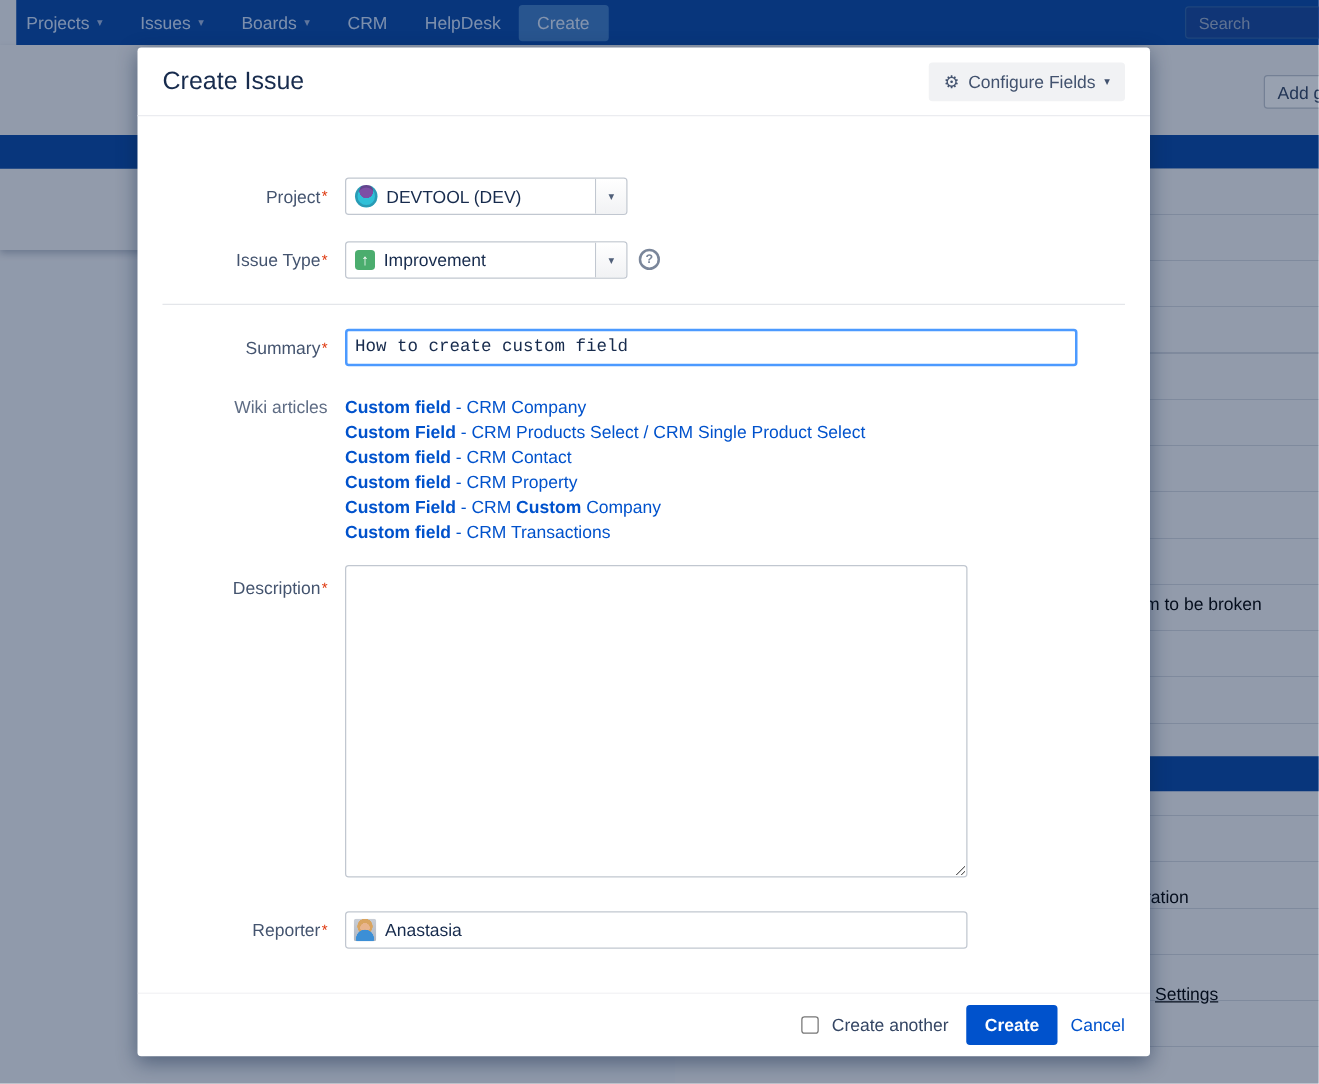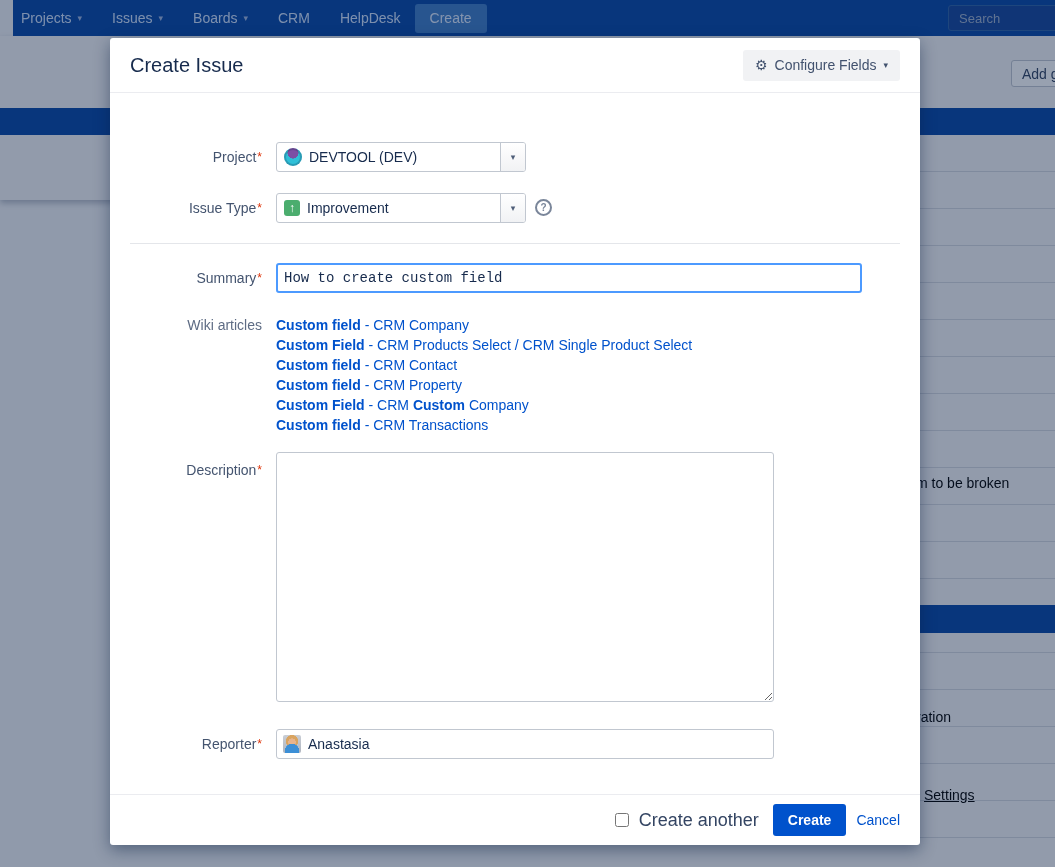--- a/index.html
+++ b/index.html
@@ -73,21 +73,21 @@
   .row-summary{margin-top:19px;}
   .row-wiki{margin-top:22px;}
   .row-wiki .flabel{line-height:20px;color:#5E6C84;}
   .row-desc{margin-top:17px;}
   .row-desc .flabel{line-height:20px;padding-top:8px;}
   .row-reporter{margin-top:27px;}
   .row-hint{margin-top:8px;}
   .hint{margin-left:146px;color:#8993A4;font-size:13px;}
   
   .select{
-    width:250px;height:30px;box-sizing:border-box;display:flex;
+    width:226px;height:30px;box-sizing:border-box;display:flex;
     border:1px solid #C1C7D0;border-radius:3px;background:#fff;cursor:pointer;
   }
   .select-value{flex:1;display:flex;align-items:center;gap:7px;padding:0 7px;font-size:14px;color:#172B4D;overflow:hidden;white-space:nowrap;}
   .select-arrow{
     width:24px;flex:none;border-left:1px solid #C1C7D0;border-radius:0 2px 2px 0;
     background:linear-gradient(#FFFFFF,#F1F2F4);display:flex;align-items:center;justify-content:center;
     color:#505F79;font-size:9px;
   }
   .proj-avatar{
     width:18px;height:18px;border-radius:50%;flex:none;
@@ -126,21 +126,21 @@
       radial-gradient(circle at 50% 34%, #D9A460 0 40%, transparent 42%),
       linear-gradient(#C9CED6,#AEB5C0);
   }
   
   .modal-footer{
     position:absolute;left:0;right:0;bottom:0;height:51px;box-sizing:border-box;
     border-top:1px solid #EBECF0;display:flex;align-items:center;justify-content:flex-end;
     padding:0 20px;gap:10px;border-radius:0 0 3px 3px;
   }
   .chk{width:14px;height:14px;margin:0;accent-color:#fff;}
-  .chk-label{color:#344563;font-size:18px;margin-right:4px;}
+  .chk-label{color:#344563;font-size:14px;margin-right:4px;}
   .create-btn{
     background:#0052CC;color:#fff;font-size:14px;font-weight:600;border:none;border-radius:3px;
     height:32px;padding:0 15px;cursor:pointer;font-family:inherit;
   }
   .cancel-link{color:#0052CC;font-size:14px;text-decoration:none;cursor:pointer;}
 </style>
 </head>
 <body>
 
 <div class="bg-header"></div>

